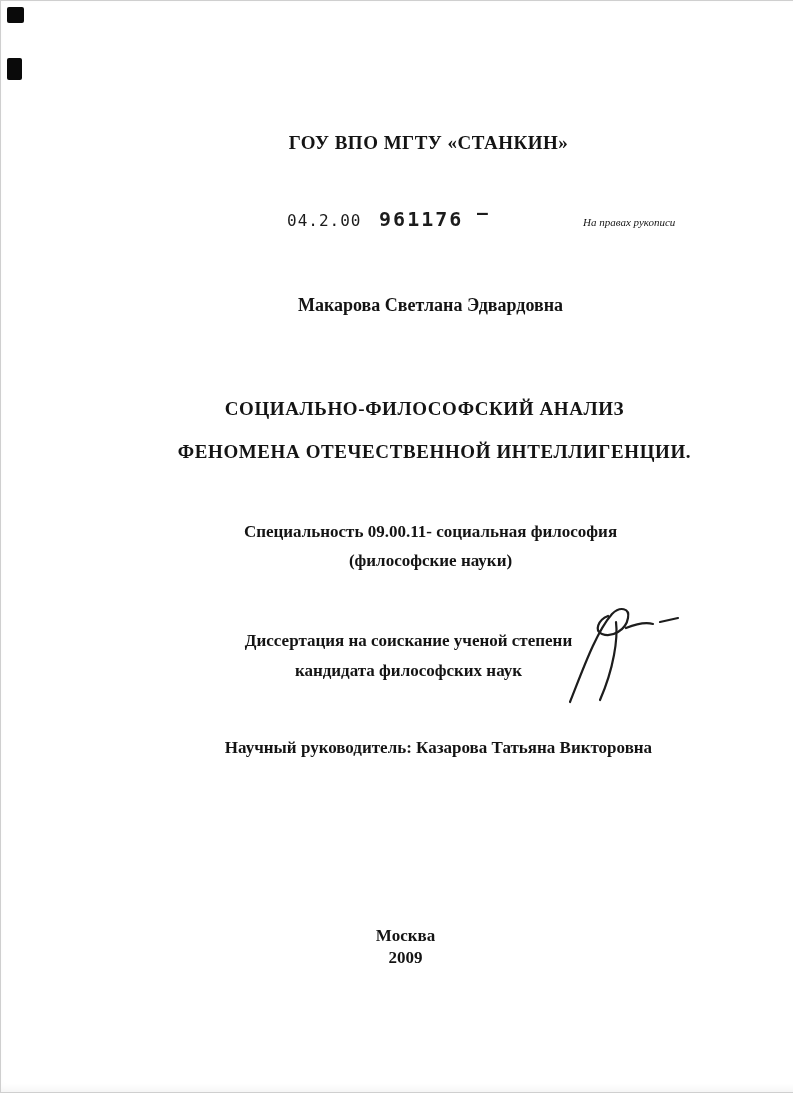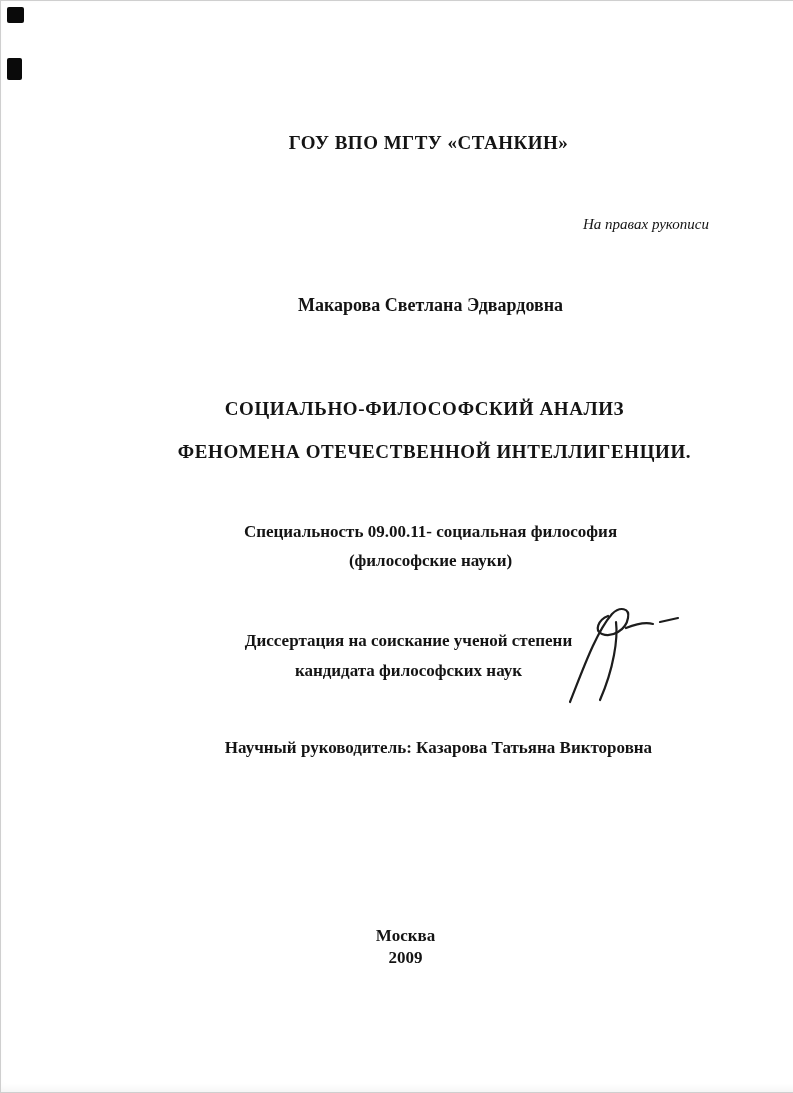--- a/index.html
+++ b/index.html
@@ -62,21 +62,21 @@
     font-size: 18px;
     font-weight: bold;
     position: relative;
     top: -7px;
     margin-left: 4px;
   }
   .rights-note {
     position: absolute;
     left: 583px;
     top: 216px;
-    font-size: 15px;
+    font-size: 11px;
     font-style: italic;
     white-space: nowrap;
   }
   .author {
     top: 295px;
     transform: translateX(20px);
     font-size: 18px;
     font-weight: bold;
   }
   .title-1 {
@@ -146,20 +146,25 @@
 </head>
 <body>
 
 <div class="scan-page">
 
   <div class="artifact artifact-1"></div>
   <div class="artifact artifact-2"></div>
 
   <div class="line institution">ГОУ ВПО МГТУ «СТАНКИН»</div>
 
+  <div class="stamp">
+    <span class="stamp-code">04.2.00</span>
+    <span class="stamp-number">961176</span>
+    <span class="stamp-dash">–</span>
+  </div>
 
   <div class="rights-note">На правах рукописи</div>
 
   <div class="line author">Макарова Светлана Эдвардовна</div>
 
   <div class="line title-1">СОЦИАЛЬНО-ФИЛОСОФСКИЙ АНАЛИЗ</div>
 
   <div class="line title-2">ФЕНОМЕНА ОТЕЧЕСТВЕННОЙ ИНТЕЛЛИГЕНЦИИ.</div>
 
   <div class="line specialty-1">Специальность 09.00.11- социальная философия</div>

